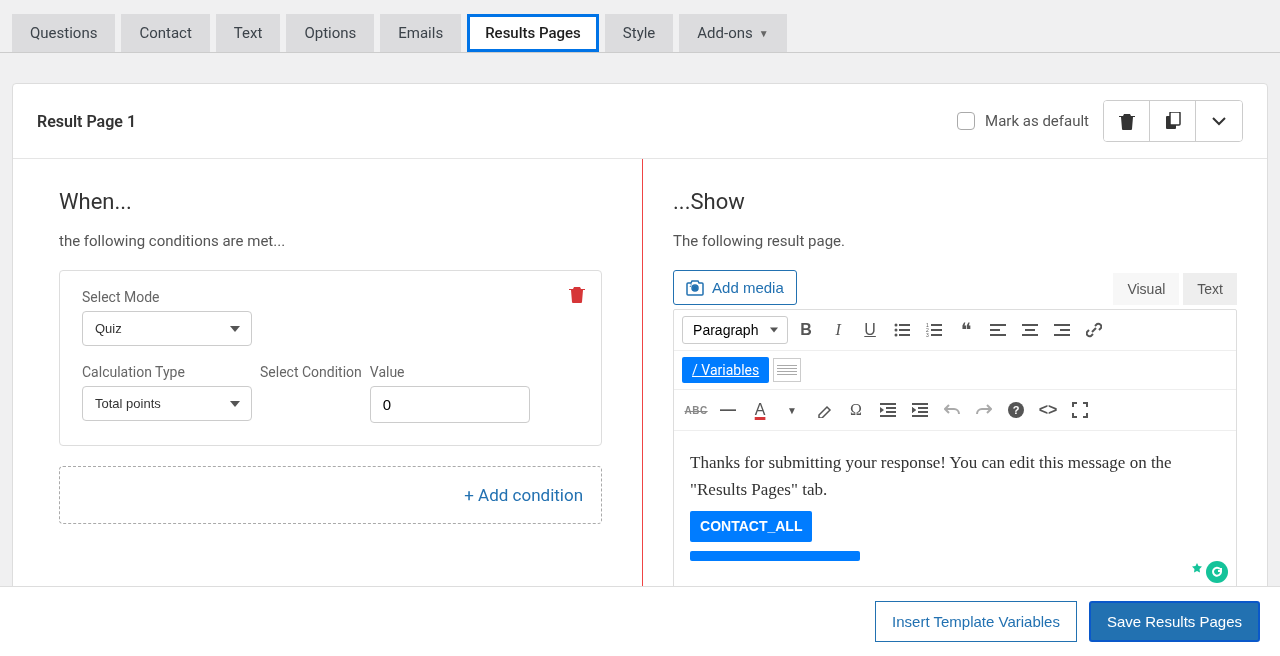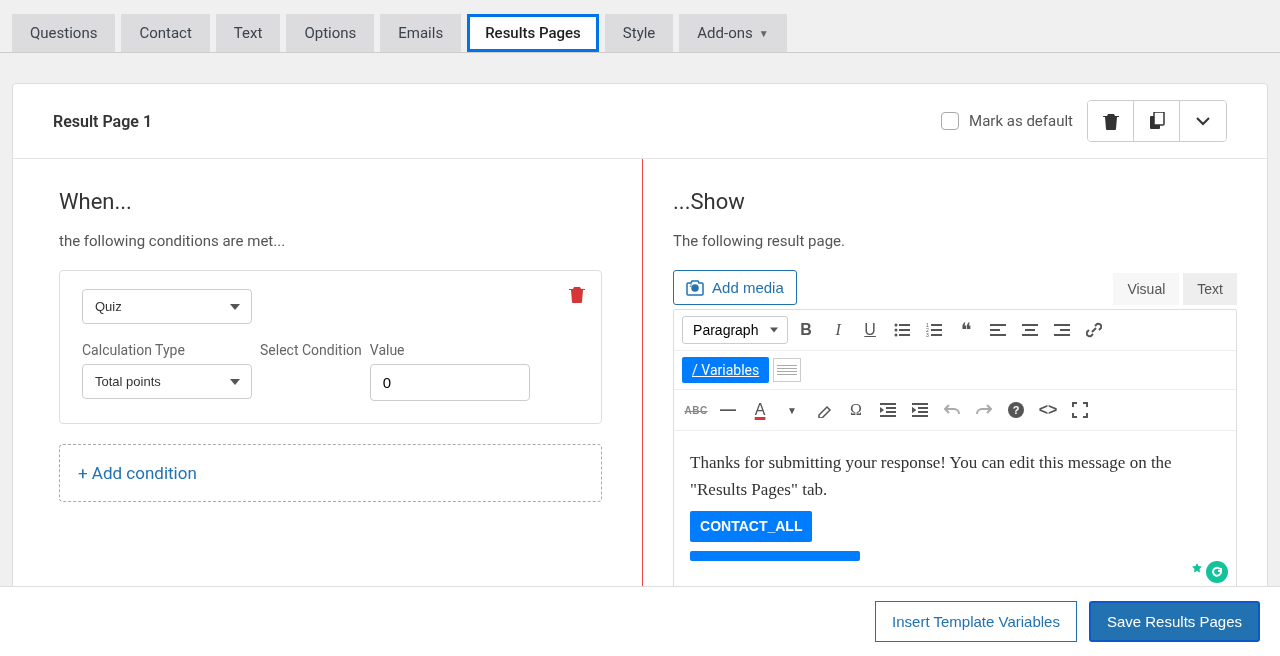--- a/index.html
+++ b/index.html
@@ -6,21 +6,21 @@
 body { font-family: -apple-system, BlinkMacSystemFont, "Segoe UI", Roboto, sans-serif; background: #f0f0f1; color: #333; font-size: 14px; }
 
 .tabs { display: flex; gap: 6px; padding: 14px 12px 0; border-bottom: 1px solid #ccc; background: #f0f0f1; }
 .tab { padding: 10px 18px; background: #dcdcde; color: #3c434a; cursor: pointer; font-size: 15px; display: flex; align-items: center; gap: 6px; }
 .tab.active { background: #fff; border: 3px solid #0073e6; border-bottom: 3px solid #0073e6; padding: 7px 15px; font-weight: 500; color: #1e1e1e; }
 .tab .chev { font-size: 10px; color: #666; }
 
 .main { padding: 30px 12px 12px; }
 .card { background: #fff; border: 1px solid #ddd; border-radius: 4px; }
 
-.card-header { display: flex; align-items: center; justify-content: space-between; padding: 16px 40px; border-bottom: 1px solid #e5e5e5; }
+.card-header { display: flex; align-items: center; justify-content: space-between; padding: 16px 24px; border-bottom: 1px solid #e5e5e5; }
 .card-header h3 { font-size: 16px; font-weight: 600; color: #333; }
 .header-actions { display: flex; align-items: center; gap: 14px; }
 .mark-default { display: flex; align-items: center; gap: 10px; color: #555; font-size: 15px; }
 .mark-default input[type="checkbox"] { width: 18px; height: 18px; border-radius: 4px; border: 1px solid #aaa; appearance: none; background: #fff; }
 .icon-btn-group { display: flex; border: 1px solid #ccc; border-radius: 4px; overflow: hidden; }
 .icon-btn { width: 46px; height: 40px; display: flex; align-items: center; justify-content: center; background: #fff; border: none; border-right: 1px solid #ccc; cursor: pointer; color: #333; }
 .icon-btn:last-child { border-right: none; }
 
 .card-body { display: flex; }
 .col-left { width: 50%; padding: 30px 40px; border-right: 1px solid #ef4444; margin-left: 6px; }
@@ -32,21 +32,21 @@
 .condition-box { border: 1px solid #ddd; border-radius: 4px; padding: 18px 22px 22px; margin-bottom: 20px; position: relative; }
 .delete-cond { position: absolute; top: 14px; right: 16px; cursor: pointer; color: #d63638; }
 .field-label { color: #666; font-size: 14px; margin-bottom: 6px; display: block; }
 .select-wrap { position: relative; display: inline-block; }
 .select-wrap select { appearance: none; background: #fff; border: 1px solid #ccc; border-radius: 4px; padding: 9px 34px 9px 12px; font-size: 13px; color: #333; cursor: pointer; }
 .select-wrap::after { content: ""; position: absolute; right: 12px; top: 50%; width: 0; height: 0; border-left: 5px solid transparent; border-right: 5px solid transparent; border-top: 6px solid #555; transform: translateY(-50%); pointer-events: none; }
 .row-fields { display: flex; gap: 8px; margin-top: 18px; }
 .field-col { display: flex; flex-direction: column; }
 .text-input { border: 1px solid #ccc; border-radius: 4px; padding: 9px 12px; font-size: 15px; width: 160px; }
 
-.add-condition { border: 1px dashed #aaa; border-radius: 4px; padding: 18px; text-align: left; color: #2271b1; font-size: 17px; cursor: pointer; }
+.add-condition { border: 1px dashed #aaa; border-radius: 4px; padding: 18px; text-align: right; color: #2271b1; font-size: 17px; cursor: pointer; }
 
 .add-media-btn { border: 1px solid #2271b1; color: #2271b1; background: #fff; padding: 8px 12px; border-radius: 3px; font-size: 15px; display: inline-flex; align-items: center; gap: 8px; cursor: pointer; margin-bottom: 8px; }
 .editor-tabs { display: flex; justify-content: flex-end; gap: 4px; margin-top: -40px; margin-bottom: 4px; }
 .editor-tab { padding: 8px 14px; background: #eee; color: #555; border: none; cursor: pointer; font-size: 14px; }
 .editor-tab.active { background: #f7f7f7; }
 
 .editor-wrap { border: 1px solid #ddd; border-radius: 2px; }
 .toolbar-row { display: flex; align-items: center; gap: 4px; padding: 6px 8px; border-bottom: 1px solid #eee; flex-wrap: wrap; }
 .format-select { border: 1px solid #ccc; border-radius: 3px; padding: 5px 28px 5px 10px; font-size: 14px; appearance: none; background: #fff; }
 .format-wrap { position: relative; }
@@ -122,20 +122,21 @@
       <div class="col-left">
         <h2 class="section">When...</h2>
         <p class="subtext">the following conditions are met...</p>
 
         <div class="condition-box">
           <span class="delete-cond">
             <svg width="16" height="18" viewBox="0 0 16 18" fill="#d63638">
                 <path d="M2 5h12l-1 12a1 1 0 0 1-1 1H4a1 1 0 0 1-1-1L2 5zm3-3h6l1 2H4l1-2zM0 4h16v1H0z"></path>
               </svg>
           </span>
+          <label class="field-label">Select Mode</label>
           <div class="select-wrap">
             <select style="width:170px">
               <option>Quiz</option>
             </select>
           </div>
           <div class="row-fields">
             <div class="field-col">
               <label class="field-label">Calculation Type</label>
               <div class="select-wrap">
                 <select style="width:170px">

